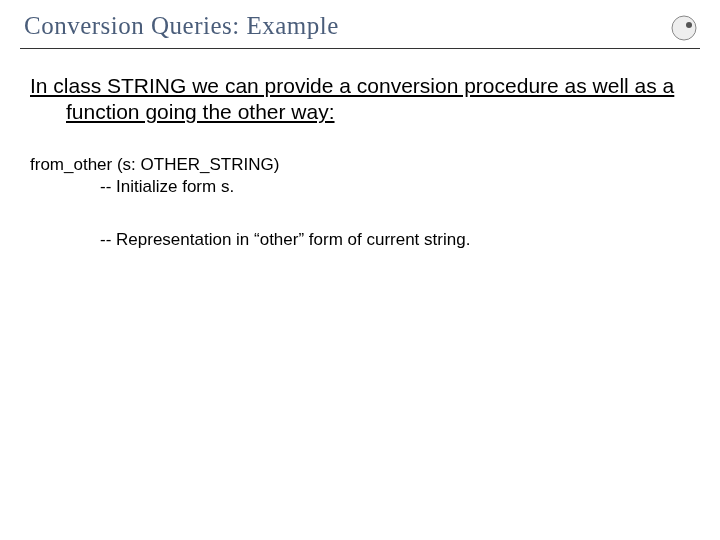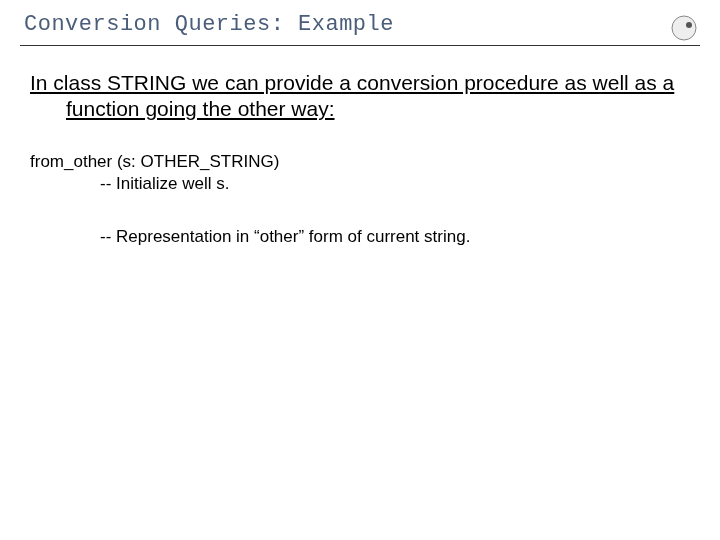--- a/index.html
+++ b/index.html
@@ -14,25 +14,25 @@
   .slide {
     position: relative;
     width: 720px;
     height: 540px;
     box-sizing: border-box;
   }
   .title-bar {
     padding: 12px 24px 6px 24px;
   }
   .title {
-    font-size: 22px;
+    font-size: 25px;
     color: #4a5d7a;
     font-weight: 400;
     letter-spacing: 0.5px;
-    font-family: Liberation Mono, monospace;
+    font-family: Liberation Serif, serif;
   }
   .title-rule {
     border: none;
     border-top: 1px solid #333;
     margin: 2px 20px 0 20px;
   }
   .logo {
     position: absolute;
     top: 14px;
     right: 22px;
@@ -84,21 +84,21 @@
   </div>
 
   <hr class="title-rule">
 
   <div class="body">
 
     <div class="para hang">In class STRING we can provide a conversion procedure as well as a function going the other way:</div>
 
     <div class="code-block">
       <div class="code-sig">from_other (s: OTHER_STRING)</div>
-      <div class="code-comment">-- Initialize well s.</div>
+      <div class="code-comment">-- Initialize form s.</div>
     </div>
 
     <div class="code-block">
       <div class="code-comment">-- Representation in “other” form of current string.</div>
     </div>
 
   </div>
 
 </div>
 

